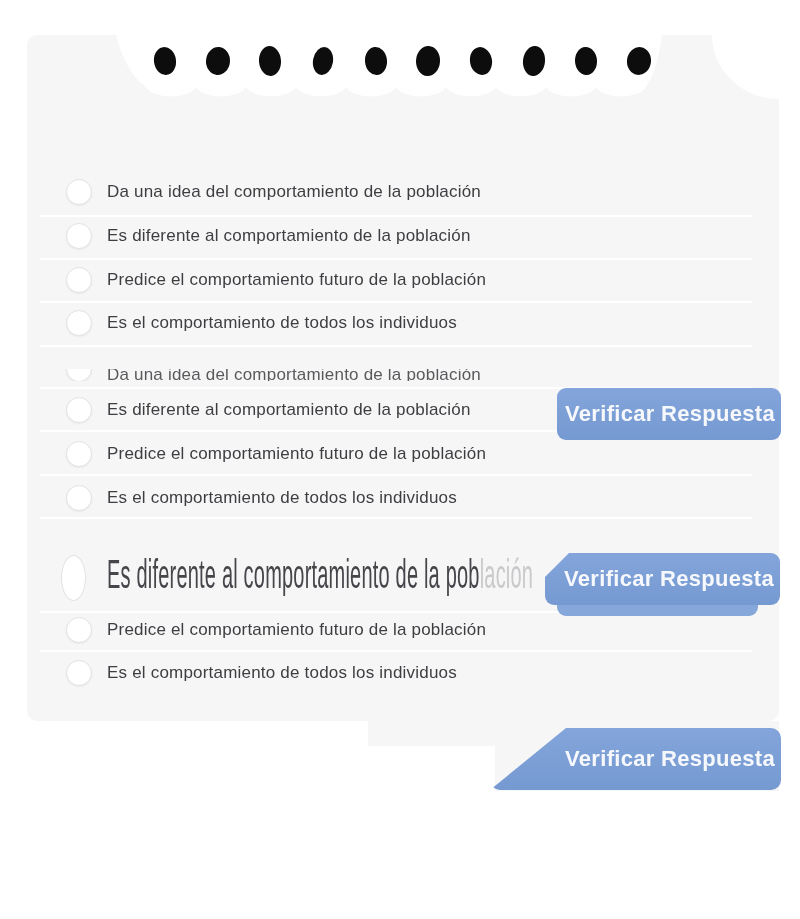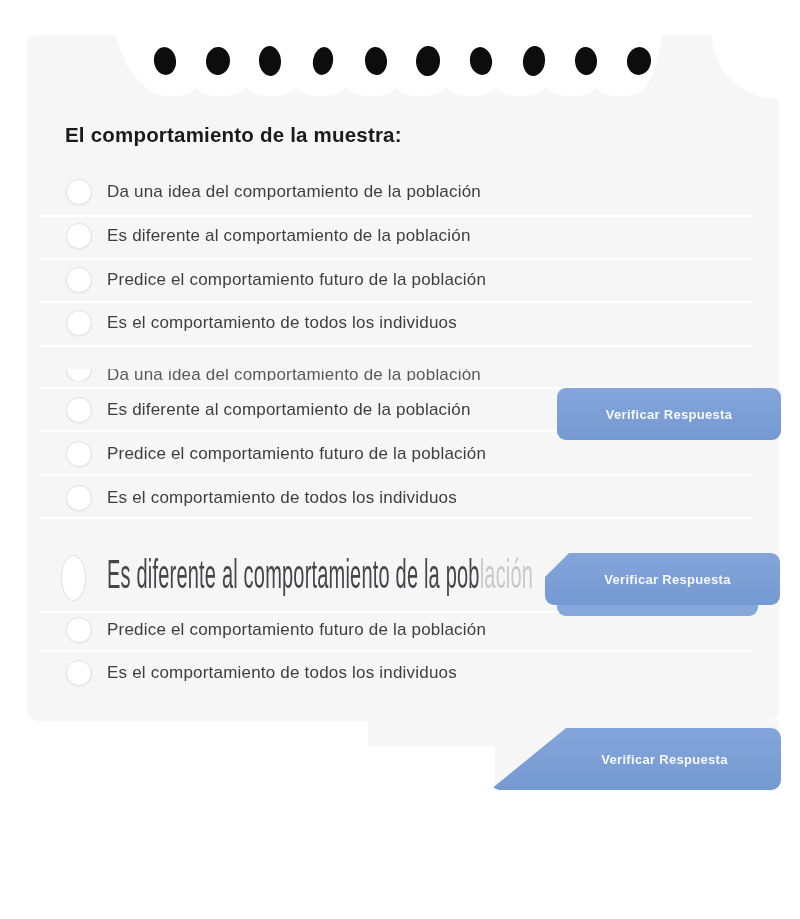--- a/index.html
+++ b/index.html
@@ -30,22 +30,22 @@
   .ghost-clip .radio{position:absolute;left:16px;top:-13px;margin-left:0;}
   .ghost-clip .opt{position:absolute;left:57px;top:-4px;margin-left:0;opacity:.85;}
   
   .stretch-radio{position:absolute;left:61px;top:555px;width:25px;height:46px;border-radius:50%;
     background:#ffffff;border:1px solid #e2e2e5;z-index:2;box-sizing:border-box;}
   .stretch-text{position:absolute;left:107px;top:552px;font-size:20px;color:#45454a;
     letter-spacing:.2px;white-space:nowrap;transform:scaleY(2.0);transform-origin:0 0;z-index:2;}
   .stretch-text .tail{opacity:.25;}
   
   .vbtn{position:absolute;background:linear-gradient(180deg,#83a5db 0%,#7599d1 100%);
-    color:#f6f8fc;font-weight:700;font-size:13px;letter-spacing:.3px;display:flex;
-    align-items:center;justify-content:center;z-index:6;cursor:pointer;border:none;white-space:nowrap;}
+    color:#f6f8fc;font-weight:700;font-size:22px;letter-spacing:.3px;display:flex;
+    align-items:center;justify-content:flex-end;z-index:6;cursor:pointer;border:none;white-space:nowrap;}
   .vbtn-1{left:557px;top:388px;width:224px;height:52px;border-radius:9px;}
   .vbtn-2{left:545px;top:553px;width:235px;height:52px;border-radius:9px;
     clip-path:polygon(0 46%,24px 0,100% 0,100% 100%,0 100%);padding-left:16px;box-sizing:border-box;}
   .vbtn-2-back{position:absolute;left:557px;top:565px;width:201px;height:51px;border-radius:9px;
     background:#7c9fd6;opacity:.92;z-index:5;}
   .vbtn-3{left:490px;top:728px;width:291px;height:62px;border-radius:10px;
     clip-path:polygon(76px 0,100% 0,100% 100%,0 100%);padding-left:64px;box-sizing:border-box;}
 </style>
 </head>
 <body>
@@ -71,21 +71,20 @@
       <ellipse cx="215" cy="26" rx="10" ry="14" fill="#0d0d0d" transform="rotate(10 215 26)"></ellipse>
       <ellipse cx="268" cy="26" rx="11" ry="14" fill="#0d0d0d" transform="rotate(-6 268 26)"></ellipse>
       <ellipse cx="320" cy="26" rx="12" ry="15" fill="#0d0d0d" transform="rotate(3 320 26)"></ellipse>
       <ellipse cx="373" cy="26" rx="11" ry="14" fill="#0d0d0d" transform="rotate(-10 373 26)"></ellipse>
       <ellipse cx="426" cy="26" rx="11" ry="15" fill="#0d0d0d" transform="rotate(6 426 26)"></ellipse>
       <ellipse cx="478" cy="26" rx="11" ry="14" fill="#0d0d0d" transform="rotate(-3 478 26)"></ellipse>
       <ellipse cx="531" cy="26" rx="12" ry="14" fill="#0d0d0d" transform="rotate(8 531 26)"></ellipse>
     </svg>
   </div>
 
-  <div class="title">El comportamiento de la muestra:</div>
 
   <div class="row" style="top:170px">
     <span class="radio"></span>
     <span class="opt">Da una idea del comportamiento de la población</span>
   </div>
   <div class="sep" style="top:215px"></div>
   <div class="row" style="top:214px">
     <span class="radio"></span>
     <span class="opt">Es diferente al comportamiento de la población</span>
   </div>

